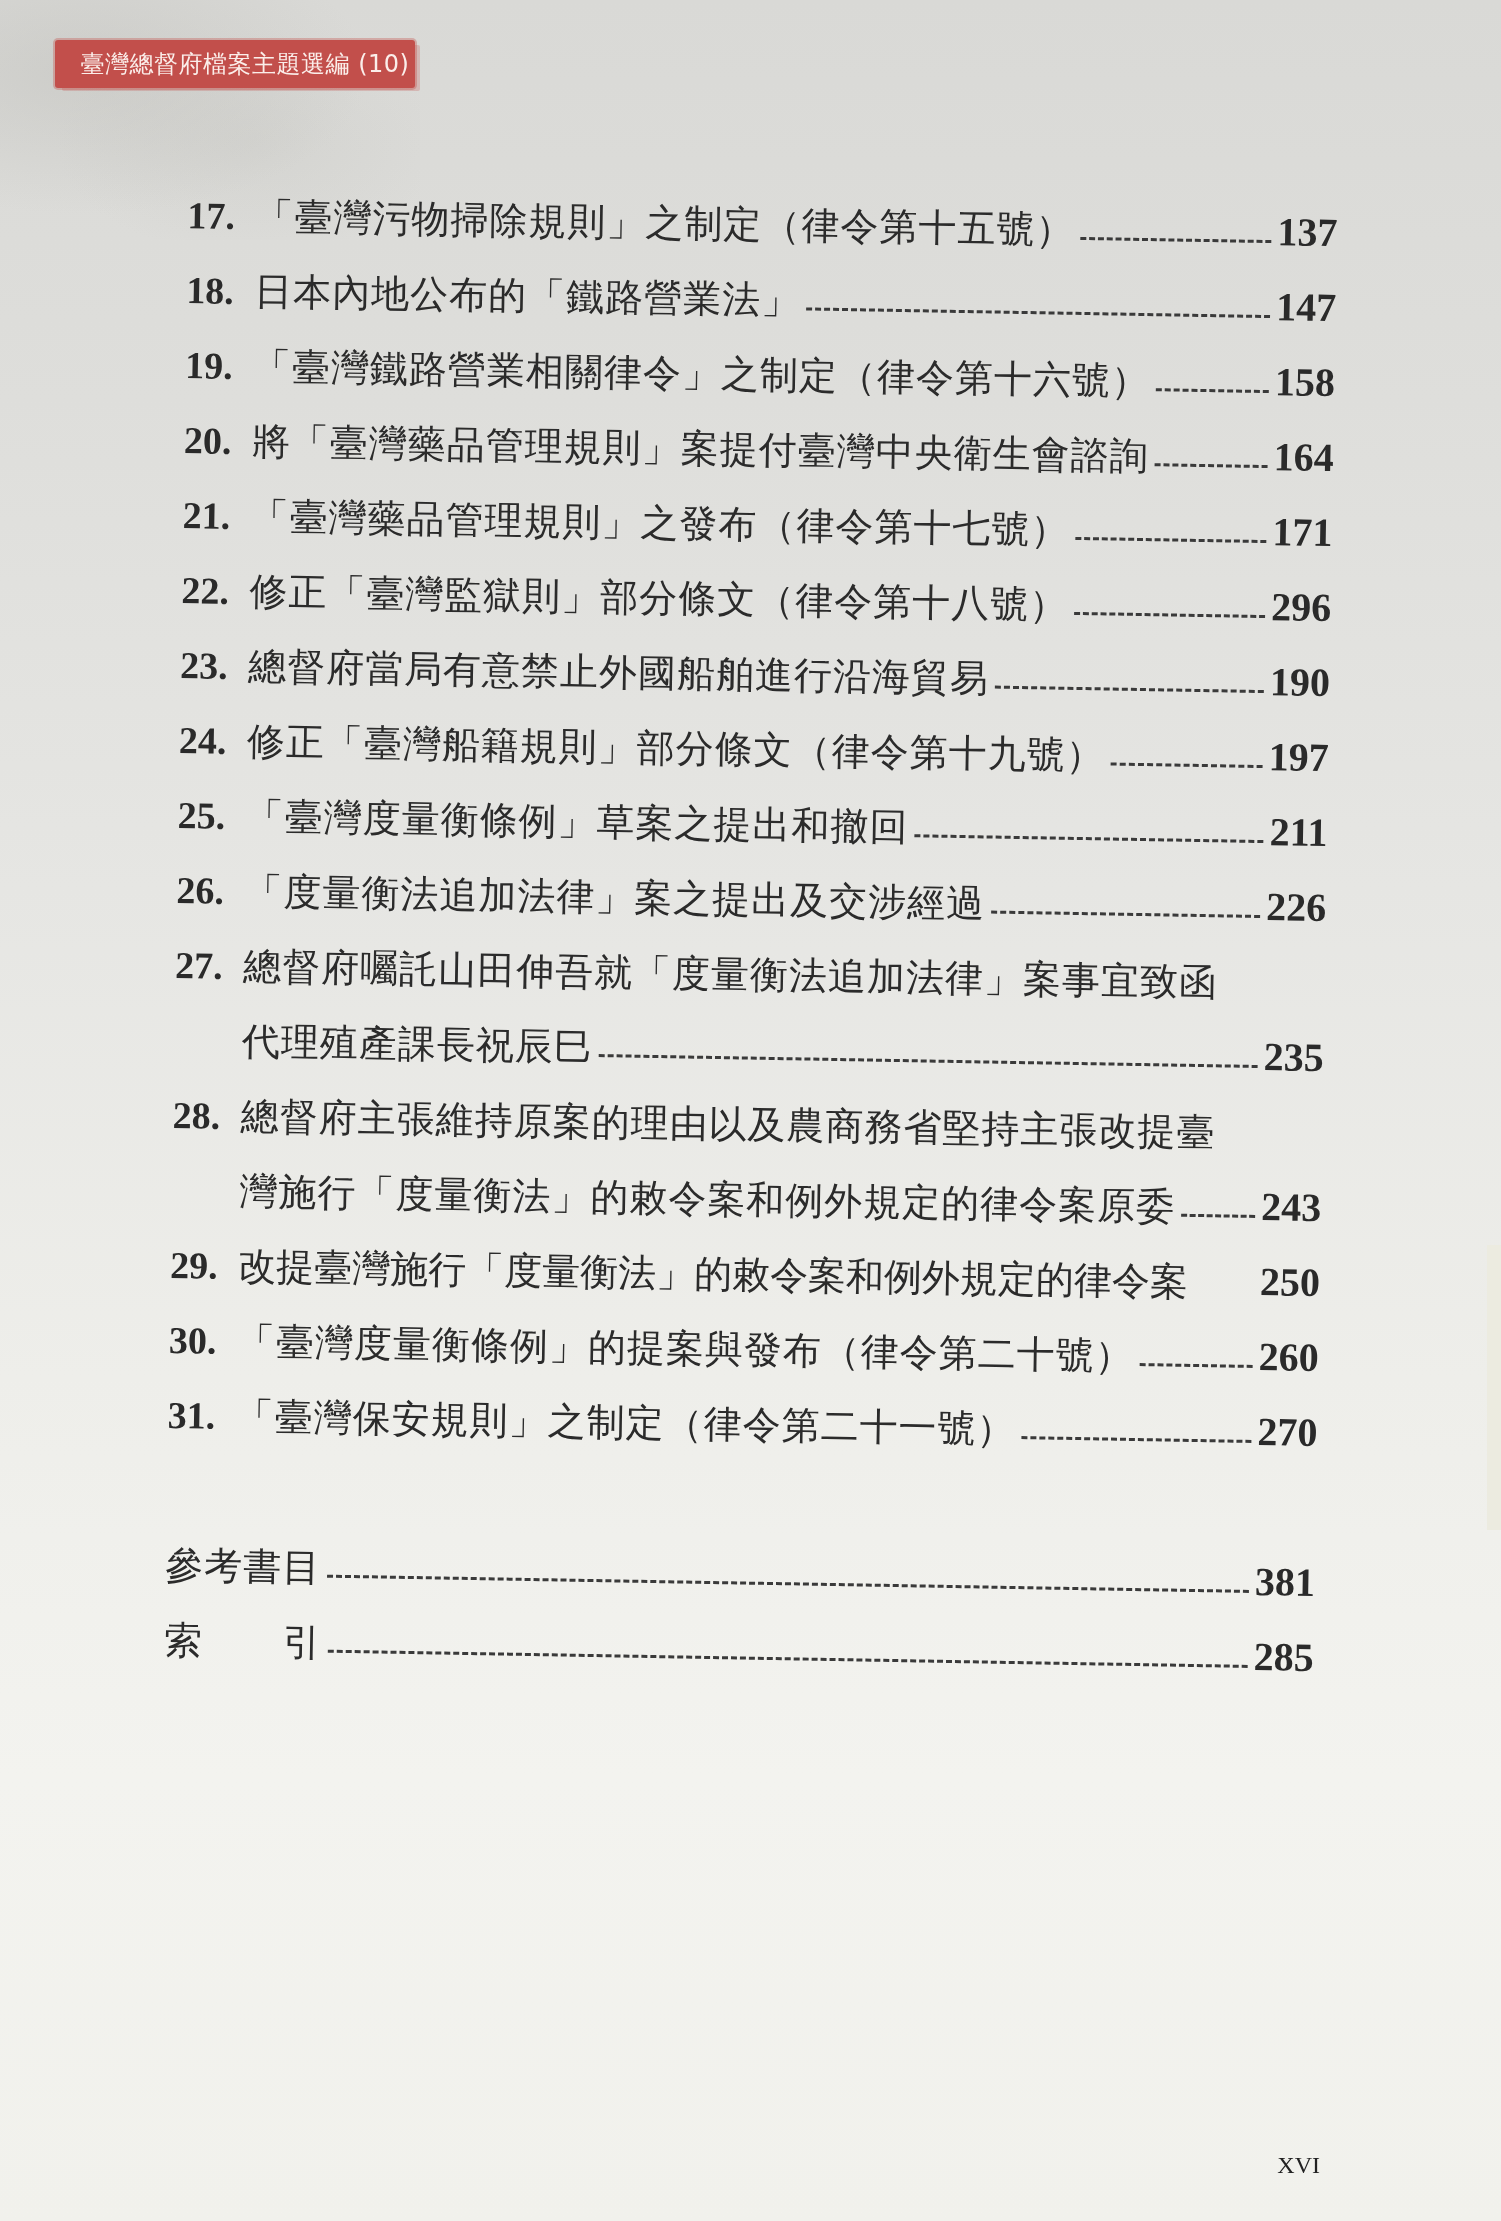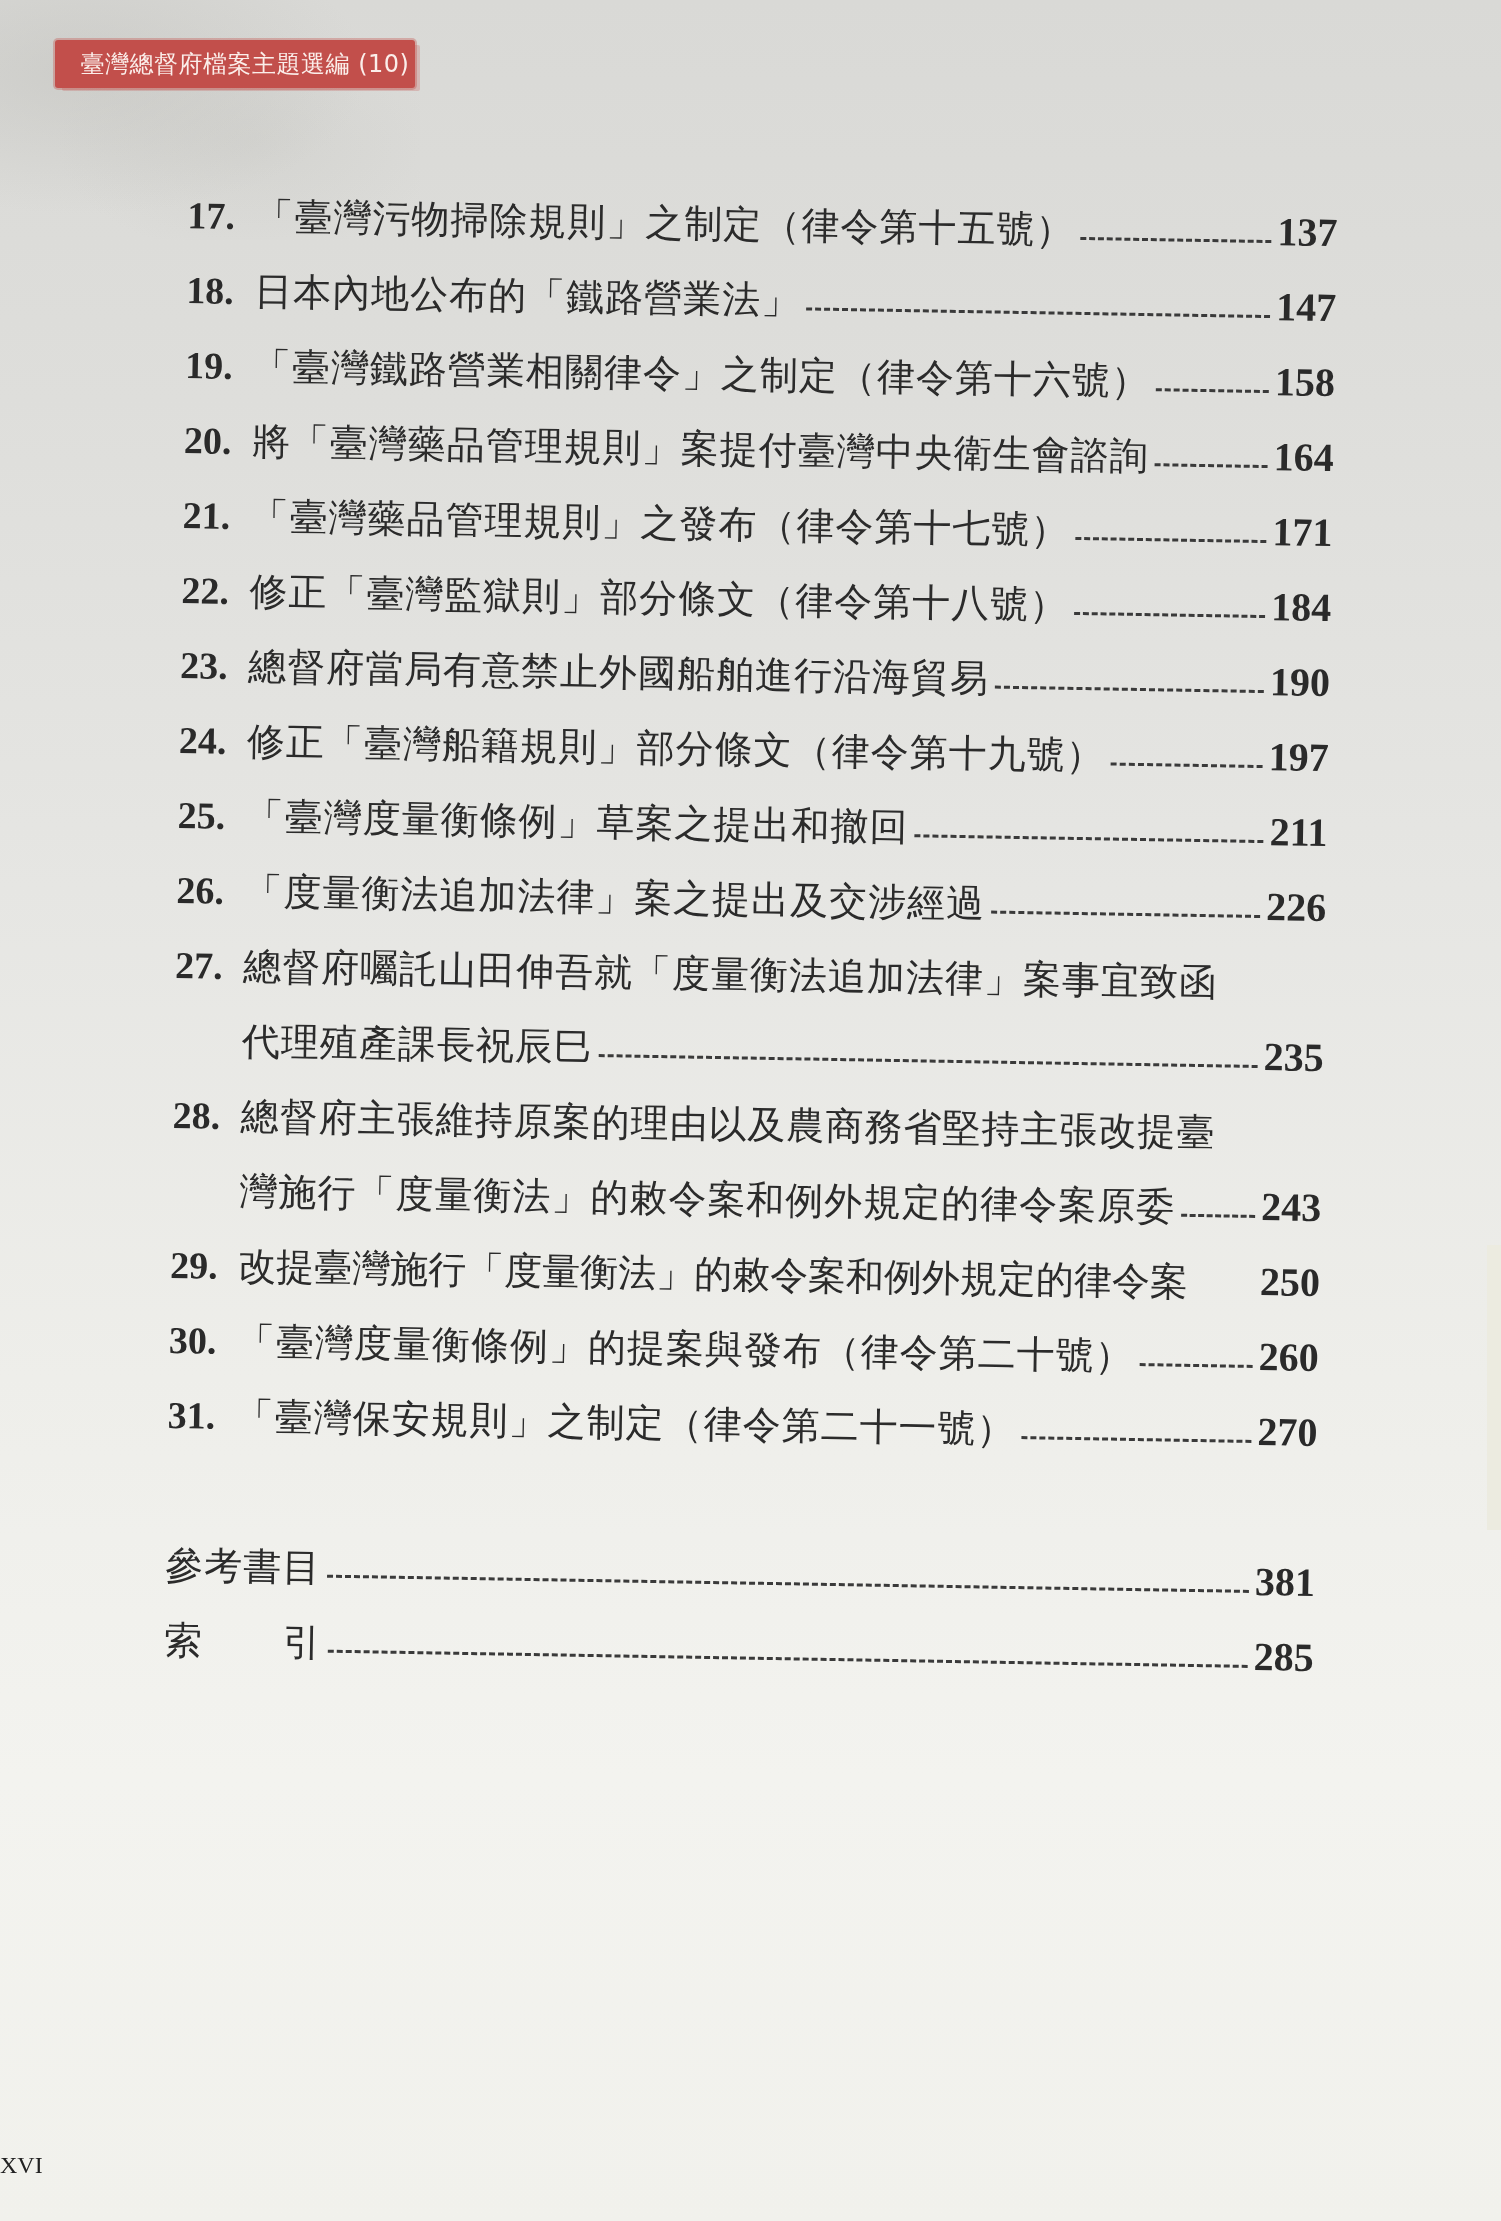--- a/index.html
+++ b/index.html
@@ -52,21 +52,21 @@
     border-bottom: 3px dashed #3a3a3a;
   }
   .page {
     font-family: "Liberation Serif", "DejaVu Serif", serif;
     font-weight: bold; font-size: 40px; line-height: 1; color: #2a2a2a; text-align: right;
   }
   .cont { padding-left: 68px; }
   .ref .title { font-family: "DejaVu Serif", "Liberation Serif", serif; }
   .ref .gap { display: inline-block; width: 80px; }
   .folio {
-    position: absolute; left: 0; width: 1320px; top: 2152px; text-align: left;
+    position: absolute; left: 0; width: 1320px; top: 2152px; text-align: right;
     font-family: "Liberation Serif", "DejaVu Serif", serif; font-size: 24px; color: #222;
   }
   .edge-tab {
     position: absolute; left: 1487px; top: 1245px; width: 14px; height: 285px;
     background: #ecebe0;
   }
 </style>
 </head>
 <body>
 
@@ -112,21 +112,21 @@
     <span class="num">21.</span>
     <span class="title">「臺灣藥品管理規則」之發布（律令第十七號）</span>
     <span class="leader"></span>
     <span class="page">171</span>
   </div>
 
   <div class="row" style="top:553px">
     <span class="num">22.</span>
     <span class="title">修正「臺灣監獄則」部分條文（律令第十八號）</span>
     <span class="leader"></span>
-    <span class="page">184</span>
+    <span class="page">296</span>
   </div>
 
   <div class="row" style="top:628px">
     <span class="num">23.</span>
     <span class="title">總督府當局有意禁止外國船舶進行沿海貿易</span>
     <span class="leader"></span>
     <span class="page">190</span>
   </div>
 
   <div class="row" style="top:703px">

